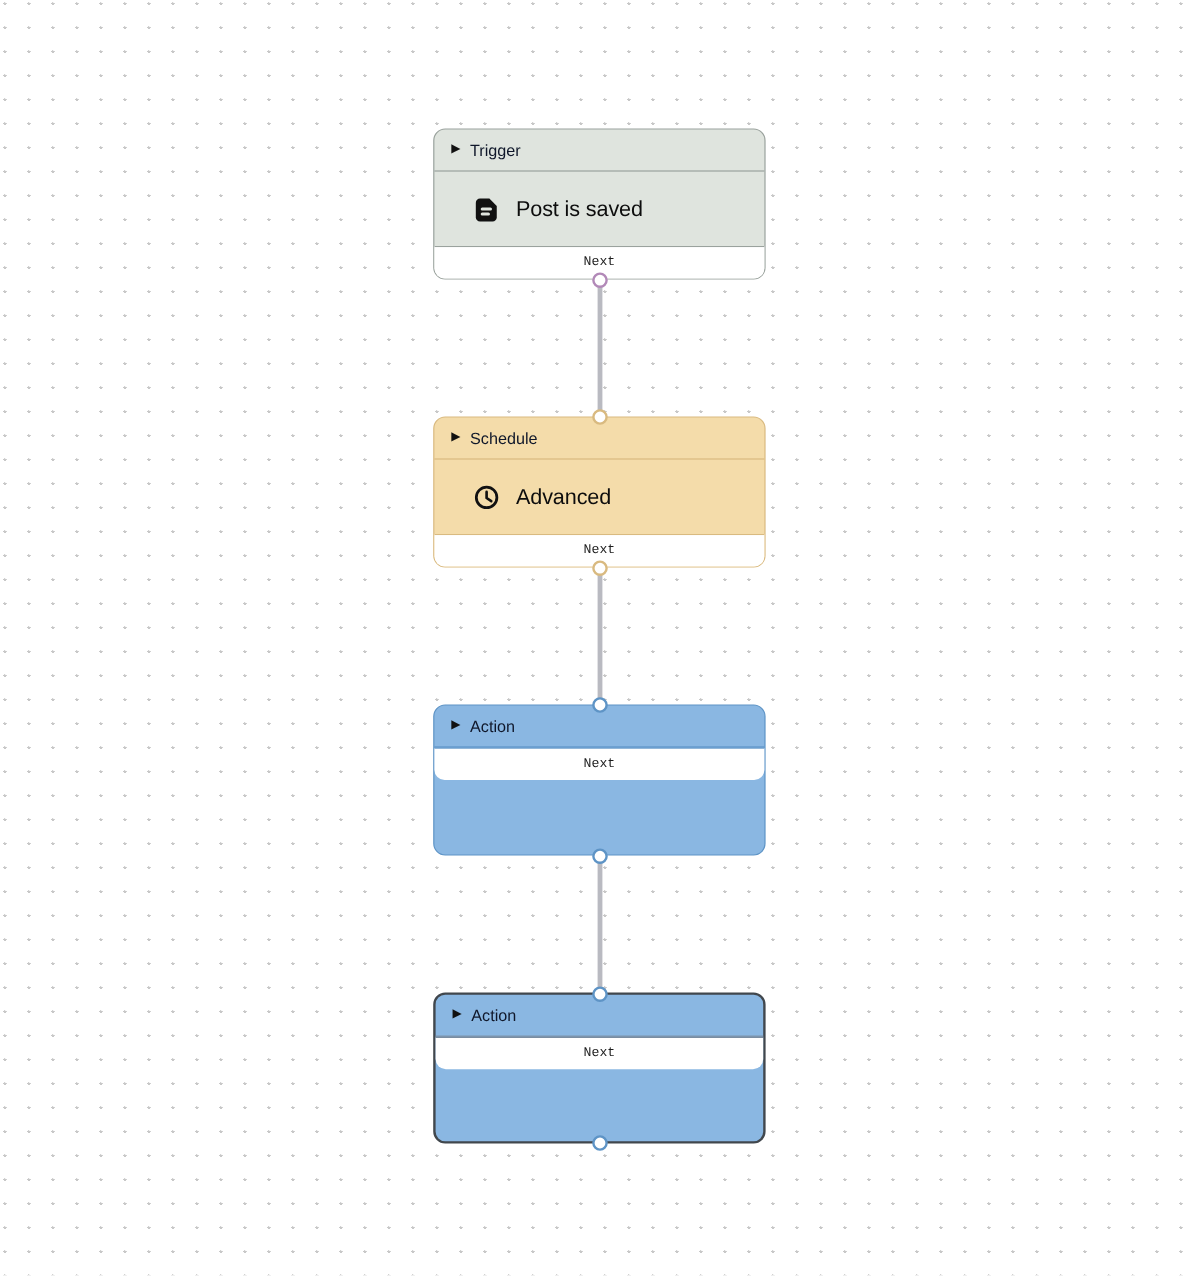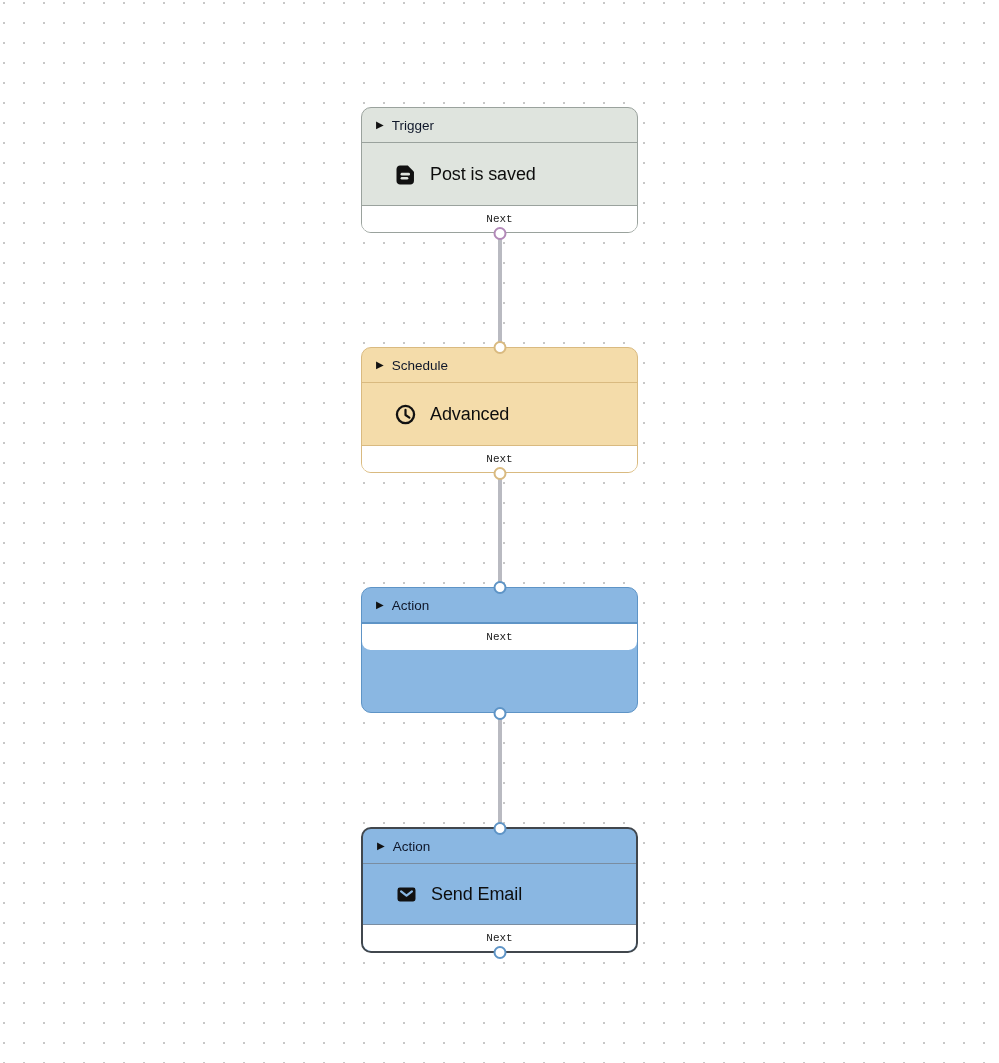--- a/index.html
+++ b/index.html
@@ -176,29 +176,20 @@
     </div>
     <span class="port port-in"></span>
     <span class="port port-out"></span>
   </article>
 
   <article class="node selected" style="left: 361px; top: 827px; --bg: #8ab7e2; --border: #41474d; --divider: #7a8da1; --port: #5e94c6;">
     <div class="node-header">
       <span class="collapse-icon">▶</span>
       <span class="node-category">Action</span>
     </div>
-    <div class="node-body">
-      <span class="node-icon">
-        <svg width="23" height="23" viewBox="0 0 22 22">
-          <rect x="2.4" y="4.4" width="17.2" height="13.2" rx="2.2" fill="#111"></rect>
-          <polyline class="icon-flap" points="5.8,8 11,12 16.2,8" fill="none" stroke-width="2.1" stroke-linecap="round" stroke-linejoin="round"></polyline>
-        </svg>
-      </span>
-      <span class="node-title">Send Email</span>
-    </div>
     <div class="node-footer">
       <span class="footer-label">Next</span>
     </div>
     <span class="port port-in"></span>
     <span class="port port-out"></span>
   </article>
 
 </div>
 
 </body></html>

